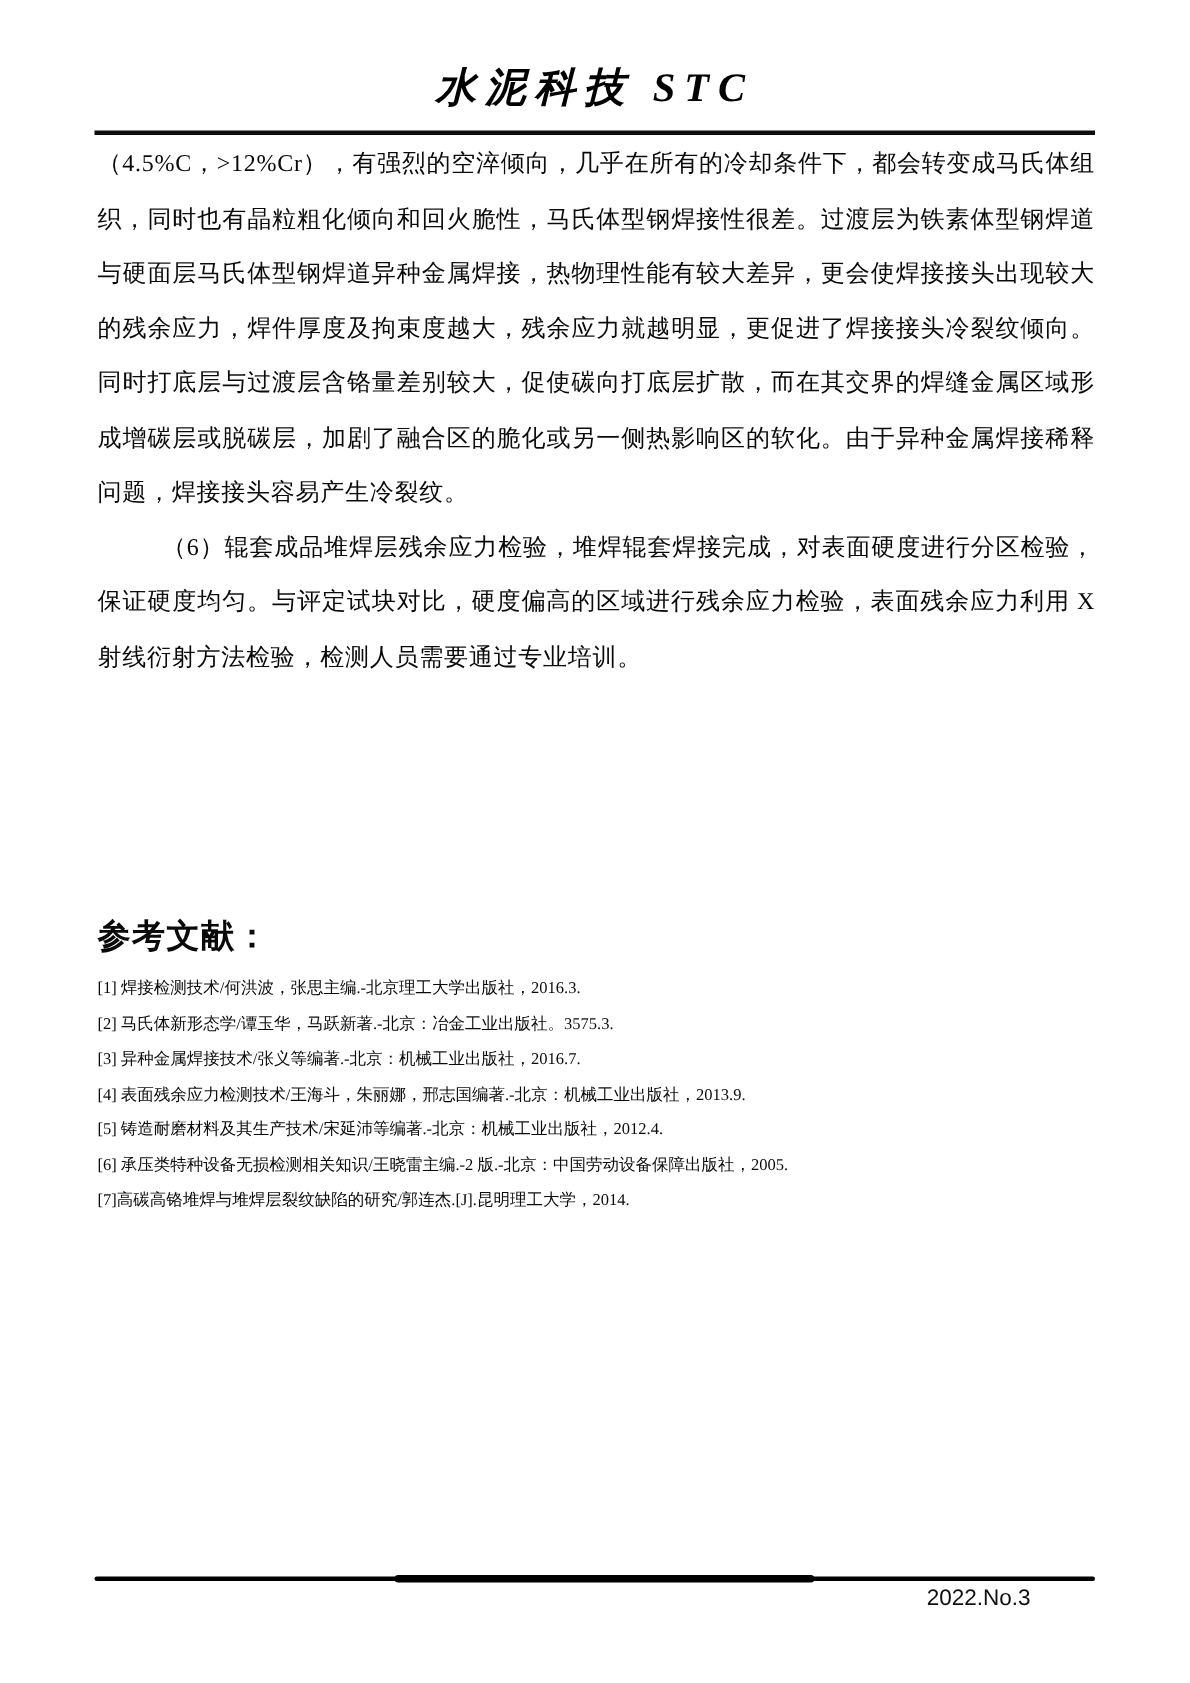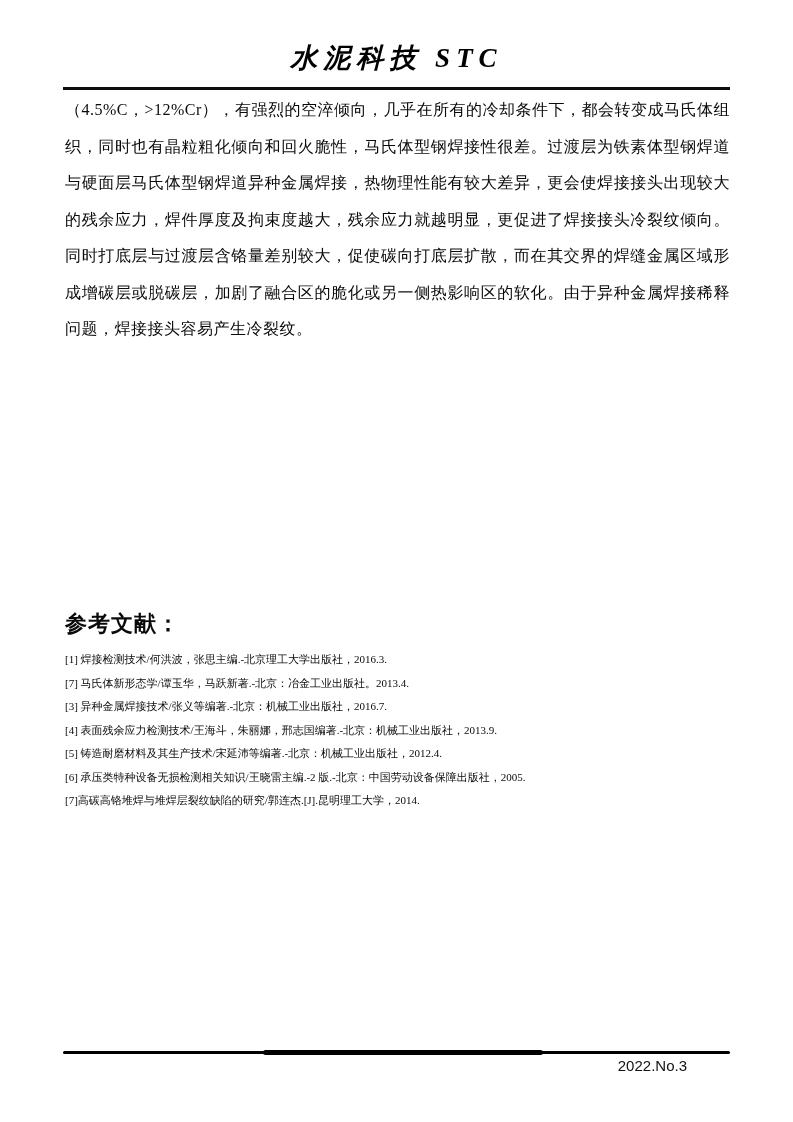--- a/index.html
+++ b/index.html
@@ -127,26 +127,27 @@
 <body>
 
 <div class="page">
 
   <div class="journal-title">水泥科技 STC</div>
 
   <div class="header-rule"></div>
 
   <div class="article-body">
     <p>（4.5%C，&gt;12%Cr），有强烈的空淬倾向，几乎在所有的冷却条件下，都会转变成马氏体组织，同时也有晶粒粗化倾向和回火脆性，马氏体型钢焊接性很差。过渡层为铁素体型钢焊道与硬面层马氏体型钢焊道异种金属焊接，热物理性能有较大差异，更会使焊接接头出现较大的残余应力，焊件厚度及拘束度越大，残余应力就越明显，更促进了焊接接头冷裂纹倾向。同时打底层与过渡层含铬量差别较大，促使碳向打底层扩散，而在其交界的焊缝金属区域形成增碳层或脱碳层，加剧了融合区的脆化或另一侧热影响区的软化。由于异种金属焊接稀释问题，焊接接头容易产生冷裂纹。</p>
+    <p class="indented">（6）辊套成品堆焊层残余应力检验，堆焊辊套焊接完成，对表面硬度进行分区检验，保证硬度均匀。与评定试块对比，硬度偏高的区域进行残余应力检验，表面残余应力利用 X 射线衍射方法检验，检测人员需要通过专业培训。</p>
   </div>
 
   <div class="references">
     <div class="references-heading">参考文献：</div>
     <div class="reference-item">[1] 焊接检测技术/何洪波，张思主编.-北京理工大学出版社，2016.3.</div>
-    <div class="reference-item">[7] 马氏体新形态学/谭玉华，马跃新著.-北京：冶金工业出版社。2013.4.</div>
+    <div class="reference-item">[2] 马氏体新形态学/谭玉华，马跃新著.-北京：冶金工业出版社。3575.3.</div>
     <div class="reference-item">[3] 异种金属焊接技术/张义等编著.-北京：机械工业出版社，2016.7.</div>
     <div class="reference-item">[4] 表面残余应力检测技术/王海斗，朱丽娜，邢志国编著.-北京：机械工业出版社，2013.9.</div>
     <div class="reference-item">[5] 铸造耐磨材料及其生产技术/宋延沛等编著.-北京：机械工业出版社，2012.4.</div>
     <div class="reference-item">[6] 承压类特种设备无损检测相关知识/王晓雷主编.-2 版.-北京：中国劳动设备保障出版社，2005.</div>
     <div class="reference-item">[7]高碳高铬堆焊与堆焊层裂纹缺陷的研究/郭连杰.[J].昆明理工大学，2014.</div>
   </div>
 
   <div class="footer-rule"></div>
 
   <div class="footer-row">

